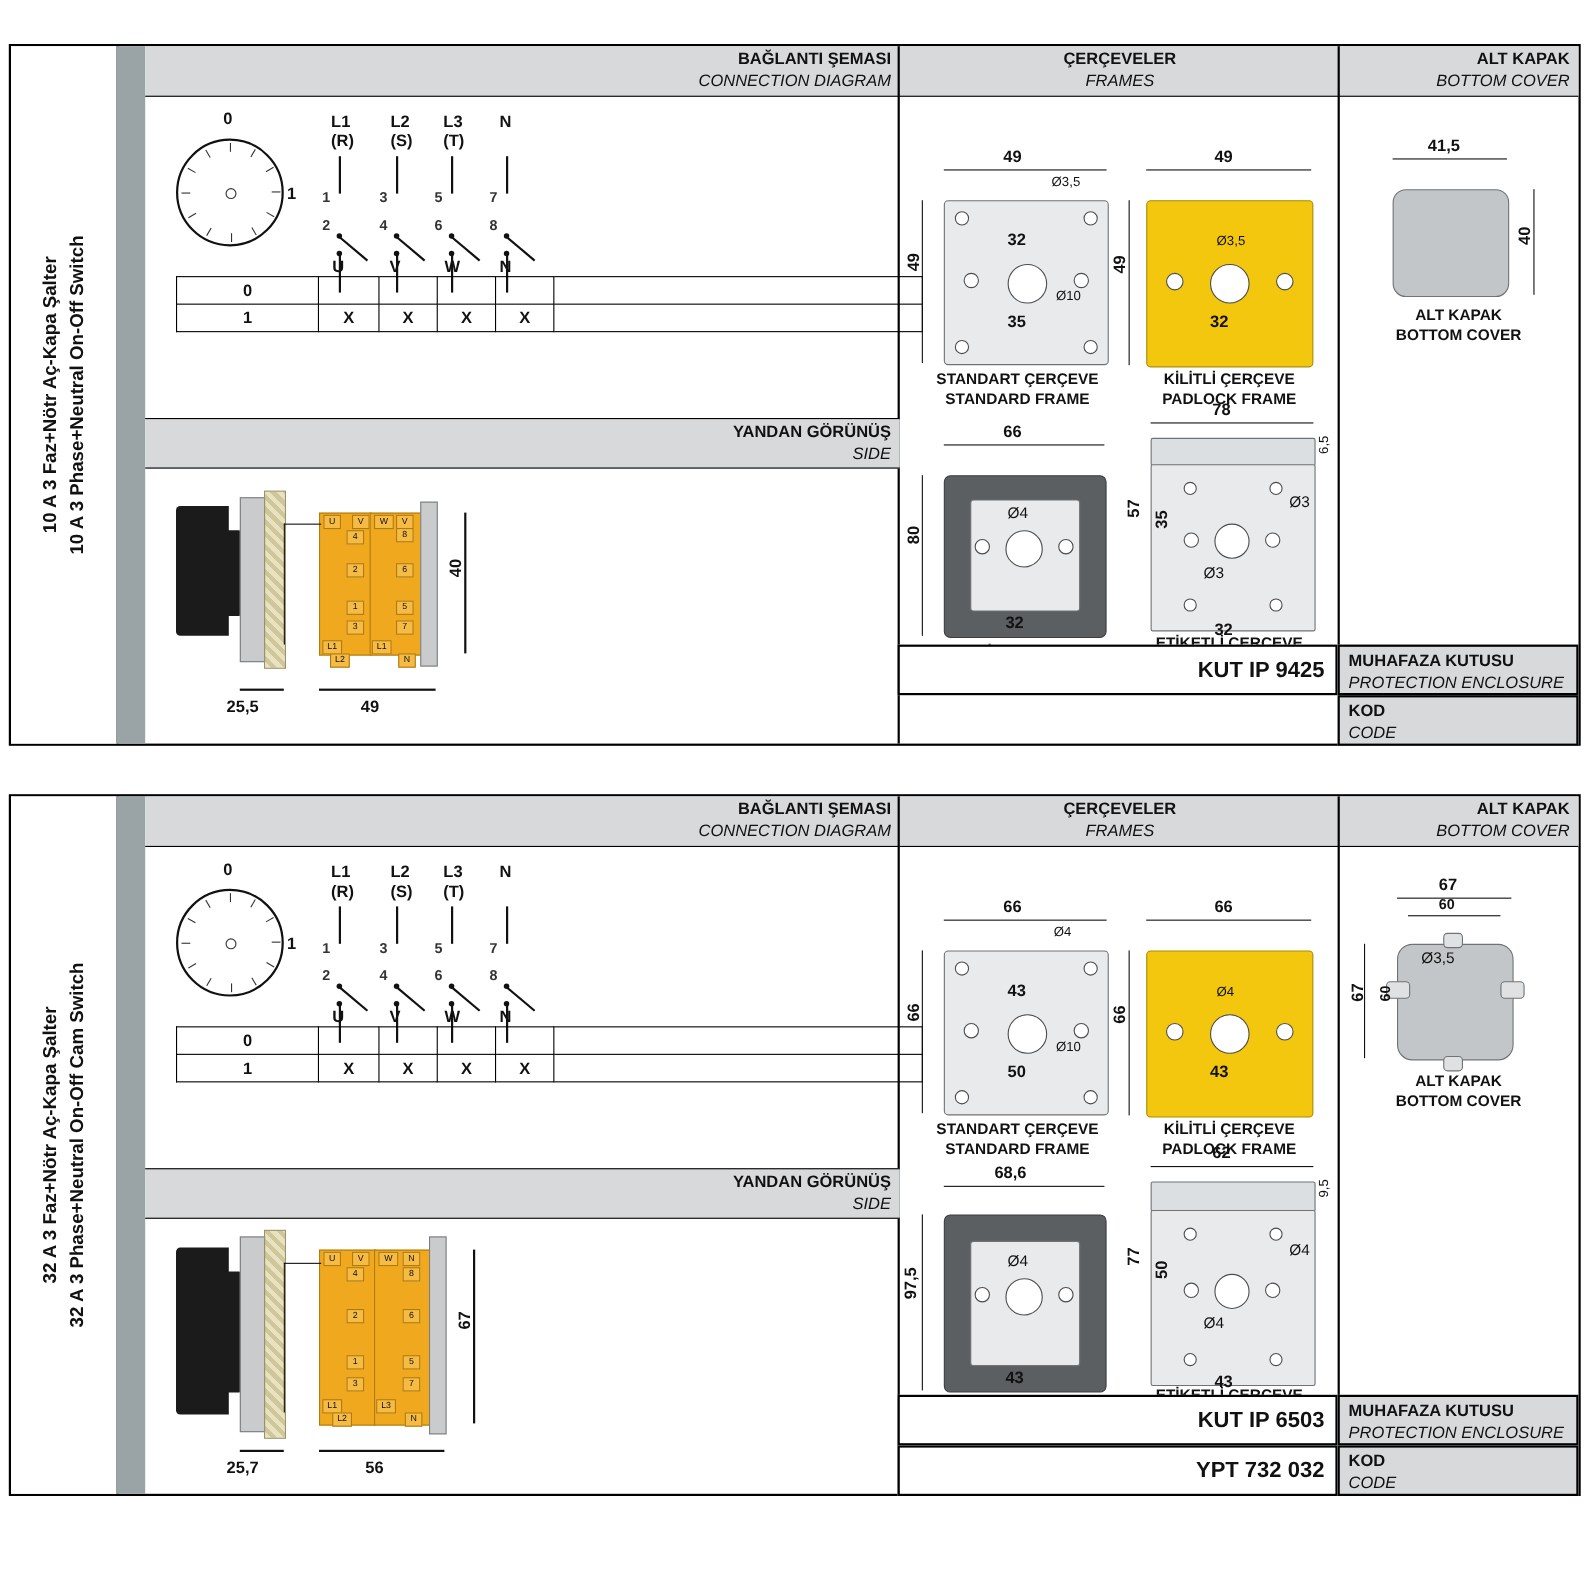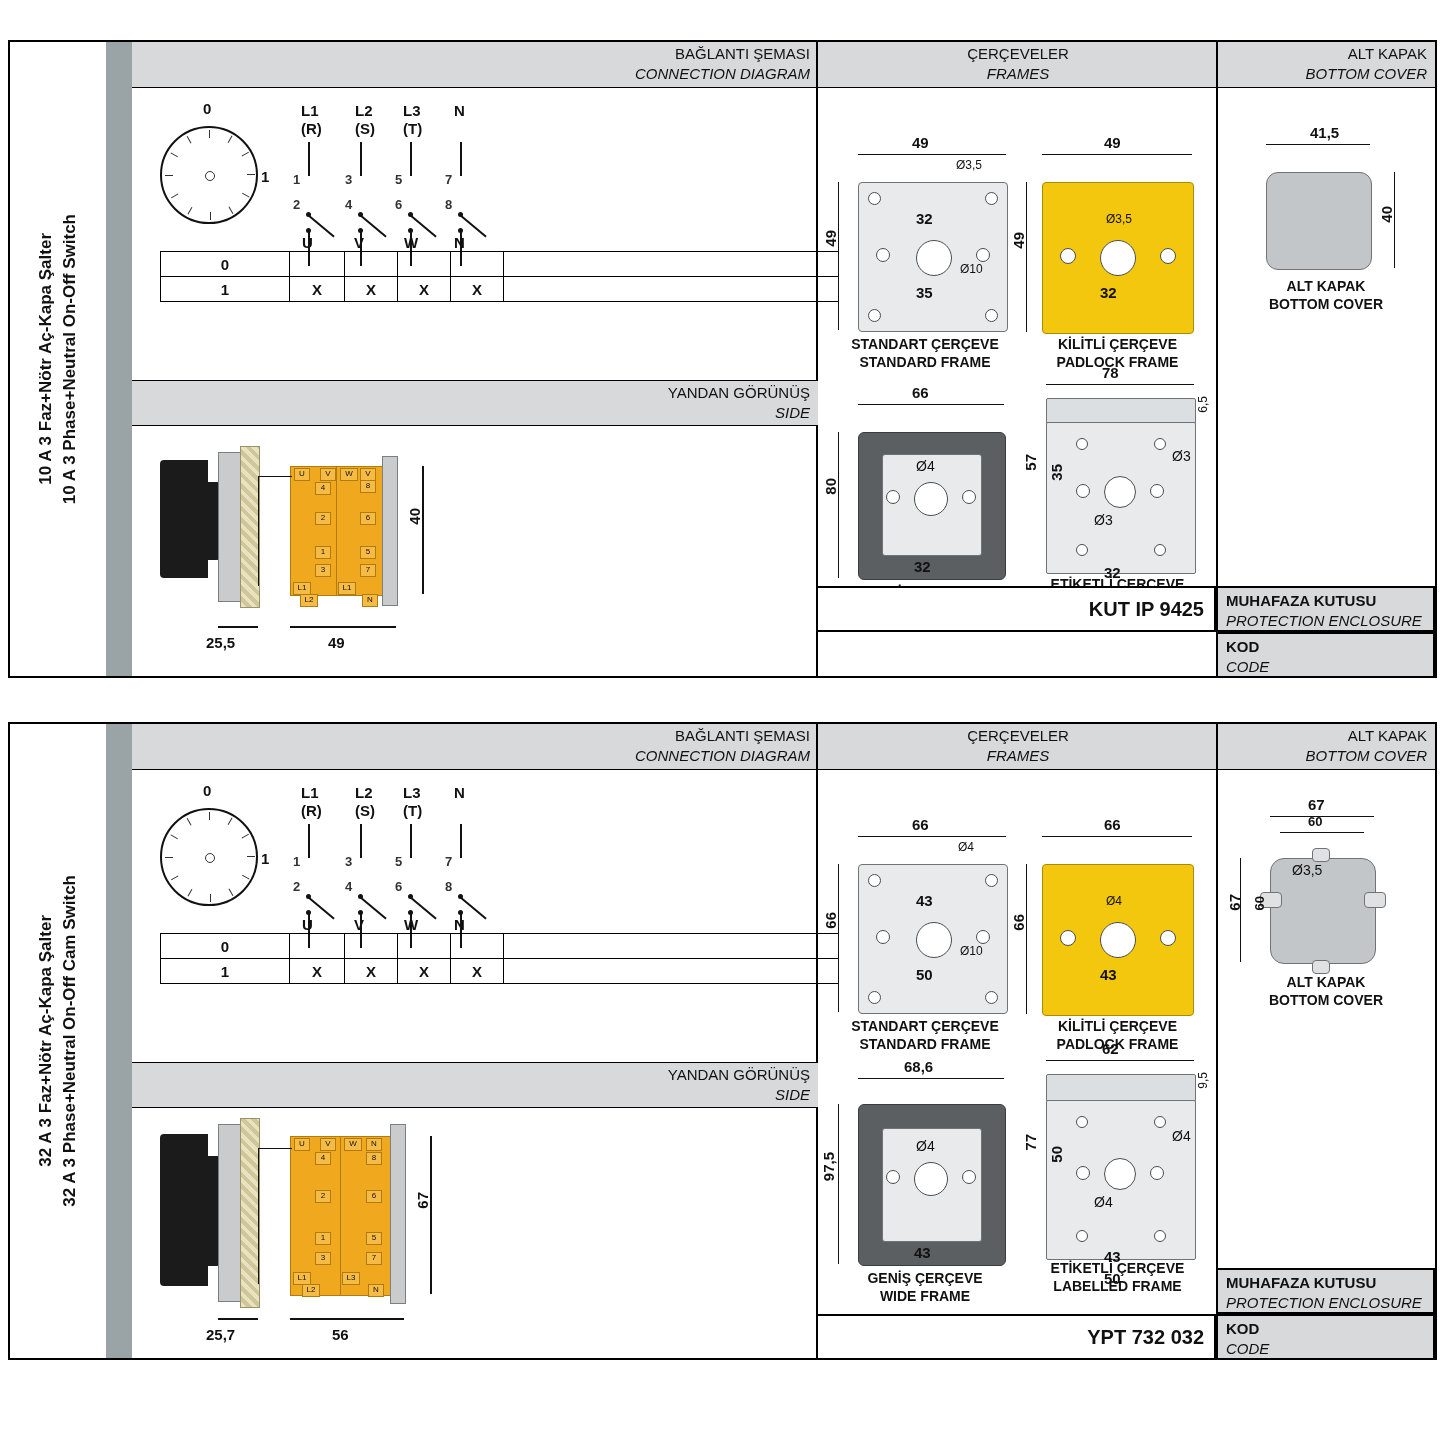--- a/index.html
+++ b/index.html
@@ -11,21 +11,21 @@
   .panel2{top:722px;height:638px;}
 
   
   .vcol{position:absolute;left:0;top:0;bottom:0;width:96px;border-right:2px solid #000;background:#fff;}
   .vtitle-wrap{position:absolute;left:0;top:0;height:100%;width:96px;display:flex;flex-direction:row;align-items:center;justify-content:center;gap:4px;}
 
   .graybar{position:absolute;left:96px;width:26px;top:0;bottom:0;background:#9aa3a5;}
 
   
   .hdr{position:absolute;height:46px;background:#d7d9db;border-bottom:1px solid #000;box-sizing:border-box;}
-  .hdr .t1{position:absolute;right:8px;top:3px;font-size:15px;font-weight:normal;}
+  .hdr .t1{position:absolute;right:8px;top:3px;font-size:15px;font-weight:bold;}
   .hdr .t2{position:absolute;right:8px;top:23px;font-size:15px;font-style:italic;}
   .hdr.center .t1,.hdr.center .t2{left:0;right:0;text-align:center;}
 
   .vline{position:absolute;width:2px;background:#000;}
 
   
   .dial{position:absolute;width:94px;height:94px;border:2px solid #111;border-radius:50%;background:#fff;}
   .dial .hub{position:absolute;left:50%;top:50%;width:8px;height:8px;margin:-4px 0 0 -4px;border:1px solid #333;border-radius:50%;}
   .tick{position:absolute;left:50%;top:2px;width:1px;height:8px;background:#333;transform-origin:1px 45px;}
 
@@ -300,21 +300,21 @@
       <div class="dimtxt" style="left:84px;top:214px;">35</div>
       <div class="dimtxt sm" style="left:152px;top:76px;font-size:14px;">Ø3</div>
       <div class="dimtxt sm" style="left:74px;top:140px;font-size:14px;">Ø3</div>
       <div class="cap1" style="top:204px;">ETİKETLİ ÇERÇEVE</div>
       <div class="cap2" style="top:222px;">LABELLED FRAME</div>
     </div>
 
     <div class="fr" style="left:1216px;top:60px;width:200px;height:250px;">
       <div class="bottomcover" style="left:40px;top:70px;width:104px;height:96px;"></div>
       <div class="dimline" style="left:40px;top:42px;width:104px;height:1px;"></div>
-      <div class="dimtxt" style="left:84px;top:22px;">41,5</div>
+      <div class="dimtxt" style="left:72px;top:22px;">41,5</div>
       <div class="dimline" style="left:168px;top:70px;width:1px;height:96px;"></div>
       <div class="vdim" style="left:152px;top:104px;">40</div>
       <div class="cap1" style="top:176px;">ALT KAPAK</div>
       <div class="cap2" style="top:194px;">BOTTOM COVER</div>
     </div>
 
     <div class="fbox white" style="left:806px;top:544px;width:400px;height:46px;">
       <div class="ftxt r" style="top:10px;">KUT IP 9425</div>
     </div>
     <div class="fbox" style="left:1206px;top:544px;width:219px;height:46px;">
@@ -564,20 +564,23 @@
       <div class="dimline" style="left:54px;top:48px;width:84px;height:1px;"></div>
       <div class="dimtxt" style="left:82px;top:30px;font-size:13px;">60</div>
       <div class="dimline" style="left:14px;top:74px;width:1px;height:104px;"></div>
       <div class="vdim" style="left:0px;top:110px;">67</div>
       <div class="vdim" style="left:26px;top:112px;font-size:13px;">60</div>
       <div class="dimtxt sm" style="left:66px;top:78px;font-size:14px;">Ø3,5</div>
       <div class="cap1" style="top:190px;">ALT KAPAK</div>
       <div class="cap2" style="top:208px;">BOTTOM COVER</div>
     </div>
 
+    <div class="fbox white" style="left:806px;top:544px;width:400px;height:46px;">
+      <div class="ftxt r" style="top:10px;">KUT IP 6503</div>
+    </div>
     <div class="fbox" style="left:1206px;top:544px;width:219px;height:46px;">
       <div class="ftxt small" style="left:8px;top:4px;">MUHAFAZA KUTUSU</div>
       <div class="ftxt small italic" style="left:8px;top:24px;">PROTECTION ENCLOSURE</div>
     </div>
     <div class="fbox white" style="left:806px;top:590px;width:400px;height:46px;">
       <div class="ftxt r" style="top:10px;">YPT 732 032</div>
     </div>
     <div class="fbox" style="left:1206px;top:590px;width:219px;height:46px;">
       <div class="ftxt small" style="left:8px;top:4px;">KOD</div>
       <div class="ftxt small italic" style="left:8px;top:24px;">CODE</div>

